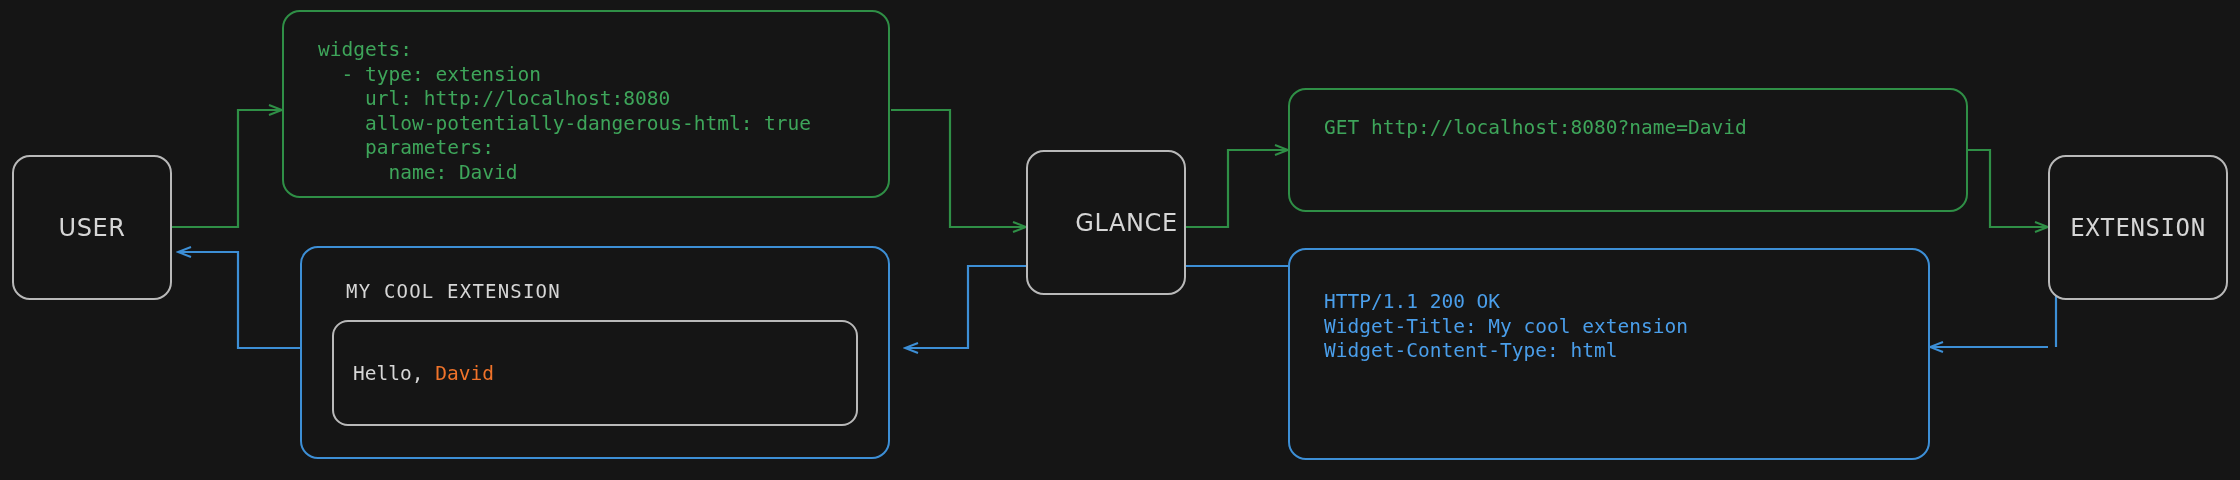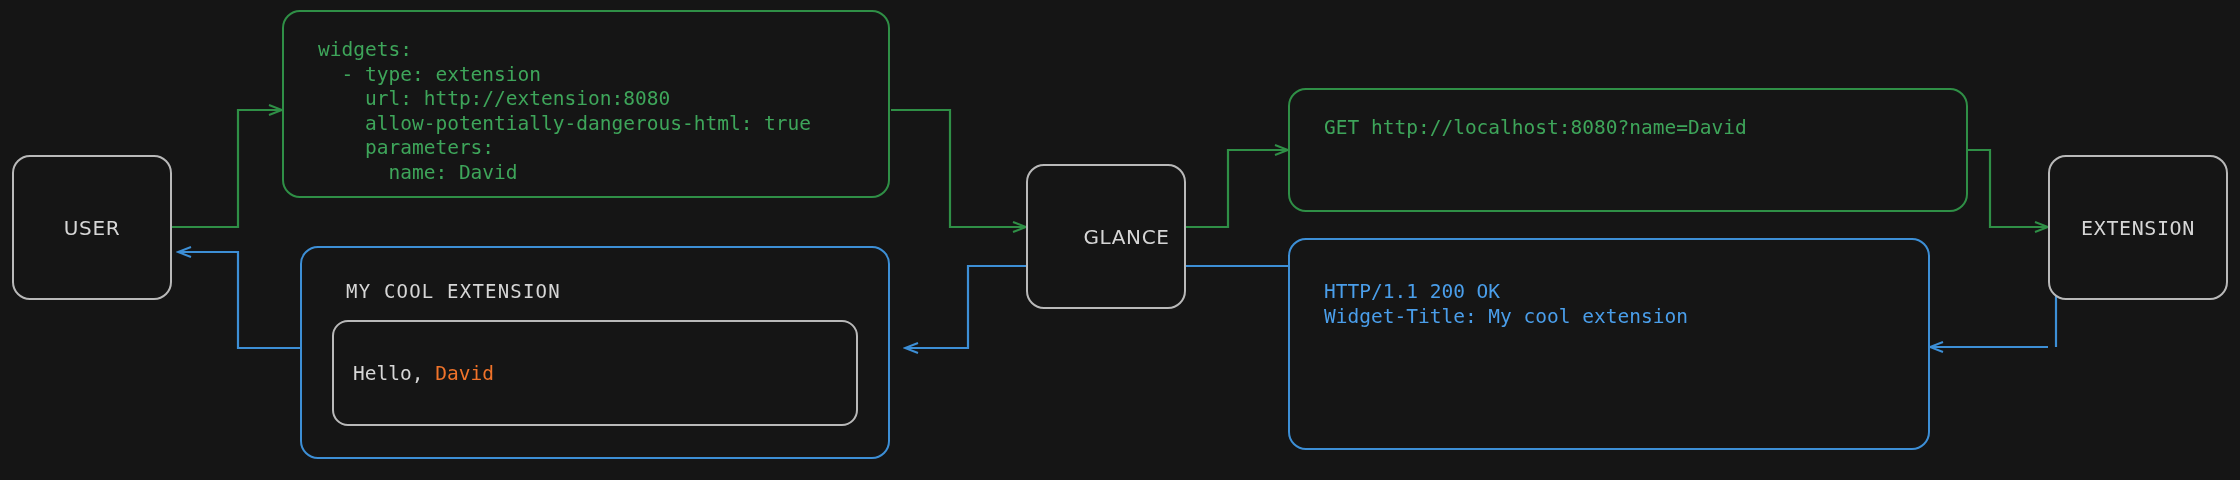--- a/index.html
+++ b/index.html
@@ -27,21 +27,21 @@
     box-sizing: border-box;
     border: 2px solid #b9b9b9;
     border-radius: 18px;
     background: #151515;
     display: flex;
     align-items: center;
     justify-content: center;
   }
   .node-label {
     color: #d6d6d6;
-    font-size: 20px;
+    font-size: 24px;
     letter-spacing: 0.6px;
     white-space: nowrap;
   }
   .node-sans .node-label { font-family: "DejaVu Sans", sans-serif; }
   .node-mono .node-label { font-family: "DejaVu Sans Mono", monospace; }
 
   .codebox {
     position: absolute;
     box-sizing: border-box;
     border: 2px solid;
@@ -142,46 +142,47 @@
     </g>
   </svg>
 
   <div class="node node-sans" style="left:12px; top:155px; width:160px; height:145px;">
     <span class="node-label">USER</span>
   </div>
 
   <div class="codebox box-green" style="left:282px; top:10px; width:608px; height:188px;">
     <pre>widgets:</pre>
     <pre>  - type: extension</pre>
-    <pre>    url: http://extension:8080</pre>
+    <pre>    url: http://localhost:8080</pre>
     <pre>    allow-potentially-dangerous-html: true</pre>
     <pre>    parameters:</pre>
     <pre>      name: David</pre>
   </div>
 
   <div class="widgetbox" style="left:300px; top:246px; width:590px; height:213px;">
     <div class="widget-title">MY COOL EXTENSION</div>
     <div class="widget-inner">
       <span class="widget-body">Hello, </span>
         <span class="widget-body accent">David</span>
     </div>
   </div>
 
-  <div class="node node-sans" style="left:1026px; top:164px; width:160px; height:145px;padding-left:41px;">
+  <div class="node node-sans" style="left:1026px; top:150px; width:160px; height:145px;padding-left:41px;">
     <span class="node-label">GLANCE</span>
   </div>
 
   <div class="codebox box-green" style="left:1288px; top:88px; width:680px; height:124px;
               display:flex; align-items:flex-start;">
     <pre>GET http://localhost:8080?name=David</pre>
   </div>
 
-  <div class="codebox box-blue" style="left:1288px; top:238px; width:642px; height:212px; padding-top:40px;">
+  <div class="codebox box-blue" style="left:1288px; top:248px; width:642px; height:212px; padding-top:40px;">
     <pre>HTTP/1.1 200 OK</pre>
     <pre>Widget-Title: My cool extension</pre>
+    <pre>Widget-Content-Type: html</pre>
     <pre></pre>
   </div>
 
   <div class="node node-mono" style="left:2048px; top:155px; width:180px; height:145px;">
     <span class="node-label">EXTENSION</span>
   </div>
 
 </div>
 
 </body></html>

